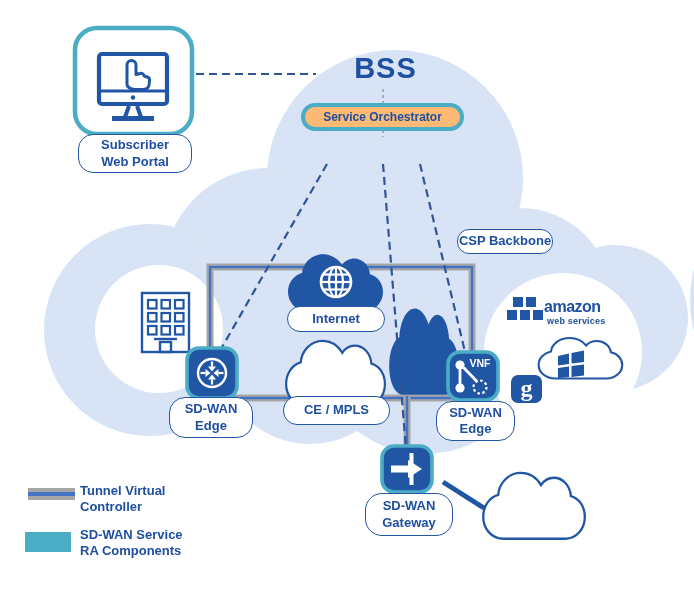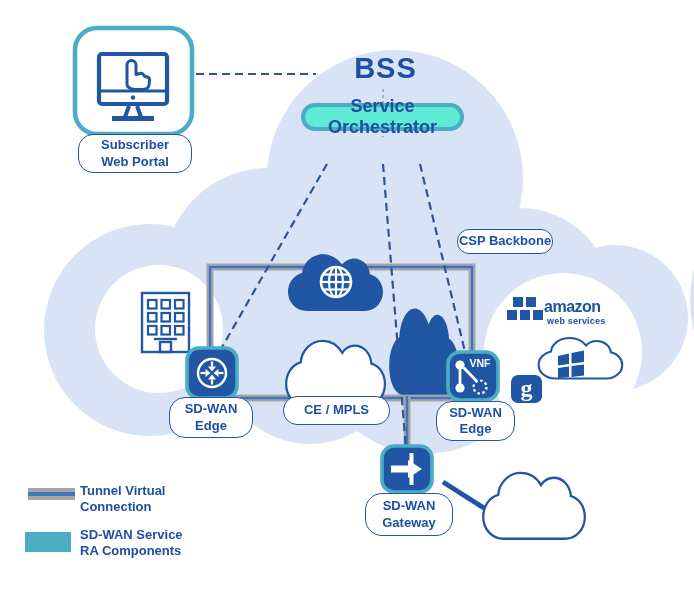--- a/index.html
+++ b/index.html
@@ -4,22 +4,22 @@
 <style>
   html,body{margin:0;padding:0;background:#fff;}
   #canvas{position:relative;width:694px;height:590px;background:#fff;overflow:hidden;
           font-family:"Liberation Sans",sans-serif;}
   #diagram-svg{position:absolute;left:0;top:0;}
   .txt-layer{position:absolute;left:0;top:0;width:694px;height:590px;pointer-events:none;}
   .pill{box-sizing:border-box;position:absolute;display:flex;align-items:center;justify-content:center;
         text-align:center;background:#fff;border:1.7px solid #2356A5;border-radius:13px;
         color:#1F4FA0;font-weight:700;font-size:13px;line-height:1.25;white-space:pre-line;}
   .teal-box{box-sizing:border-box;position:absolute;display:flex;align-items:center;justify-content:center;
-        text-align:center;background:#5eead4;border:4px solid #4BACC6;border-radius:14px;
-        color:#1F4FA0;font-weight:700;font-size:18px;}
+        text-align:center;background:#fdba74;border:4px solid #4BACC6;border-radius:14px;
+        color:#1F4FA0;font-weight:700;font-size:12px;}
   .big-title{position:absolute;color:#1F4FA0;font-weight:700;font-size:29px;letter-spacing:1px;text-align:center;}
   .legend-text{position:absolute;color:#1F4FA0;font-weight:700;font-size:13px;line-height:1.25;white-space:pre-line;}
   .aws-word{position:absolute;color:#1F4FA0;font-weight:700;font-size:16px;letter-spacing:-0.5px;}
   .aws-sub{position:absolute;color:#1F4FA0;font-weight:700;font-size:9px;letter-spacing:0.2px;}
   .swatch-tunnel{position:absolute;left:28px;top:488px;width:47px;height:12px;
         background:linear-gradient(to bottom,#A6A6A6 0 4px,#4472C4 4px 8px,#A6A6A6 8px 12px);}
   .swatch-teal{position:absolute;left:25px;top:532px;width:46px;height:20px;background:#4BACC6;}
 </style>
 </head>
 <body>
@@ -174,38 +174,39 @@
   <div class="big-title" style="left:338px;top:52px;width:95px;">BSS</div>
 
   <div class="teal-box" style="left:301px;top:103px;width:163px;height:28px;">Service Orchestrator</div>
 
 
   <div class="pill" style="left:78px;top:134px;width:114px;height:39px;border-radius:15px;text-align:right;">Subscriber
 Web Portal</div>
 
   <div class="pill" style="left:457px;top:229px;width:96px;height:25px;border-radius:12px;">CSP Backbone</div>
 
+  <div class="pill" style="left:287px;top:306px;width:98px;height:26px;">Internet</div>
 
   <div class="pill" style="left:283px;top:396px;width:107px;height:29px;border-radius:14px;">CE / MPLS</div>
 
   <div class="pill" style="left:169px;top:397px;width:84px;height:41px;border-radius:16px;">SD-WAN
 Edge</div>
 
   <div class="pill" style="left:436px;top:401px;width:79px;height:40px;border-radius:16px;">SD-WAN
 Edge</div>
 
   <div class="pill" style="left:365px;top:493px;width:88px;height:43px;border-radius:17px;">SD-WAN
 Gateway</div>
 
 
   <div class="aws-word" style="left:544px;top:298px;">amazon</div>
   <div class="aws-sub" style="left:547px;top:316px;">web services</div>
 
   <div class="swatch-tunnel"></div>
   <div class="legend-text" style="left:80px;top:483px;">Tunnel Virtual
-Connection</div>
+Controller</div>
 
   <div class="swatch-teal"></div>
   <div class="legend-text" style="left:80px;top:527px;">SD-WAN Service
 RA Components</div>
 </div>
 
 </div>
 
 </body></html>

